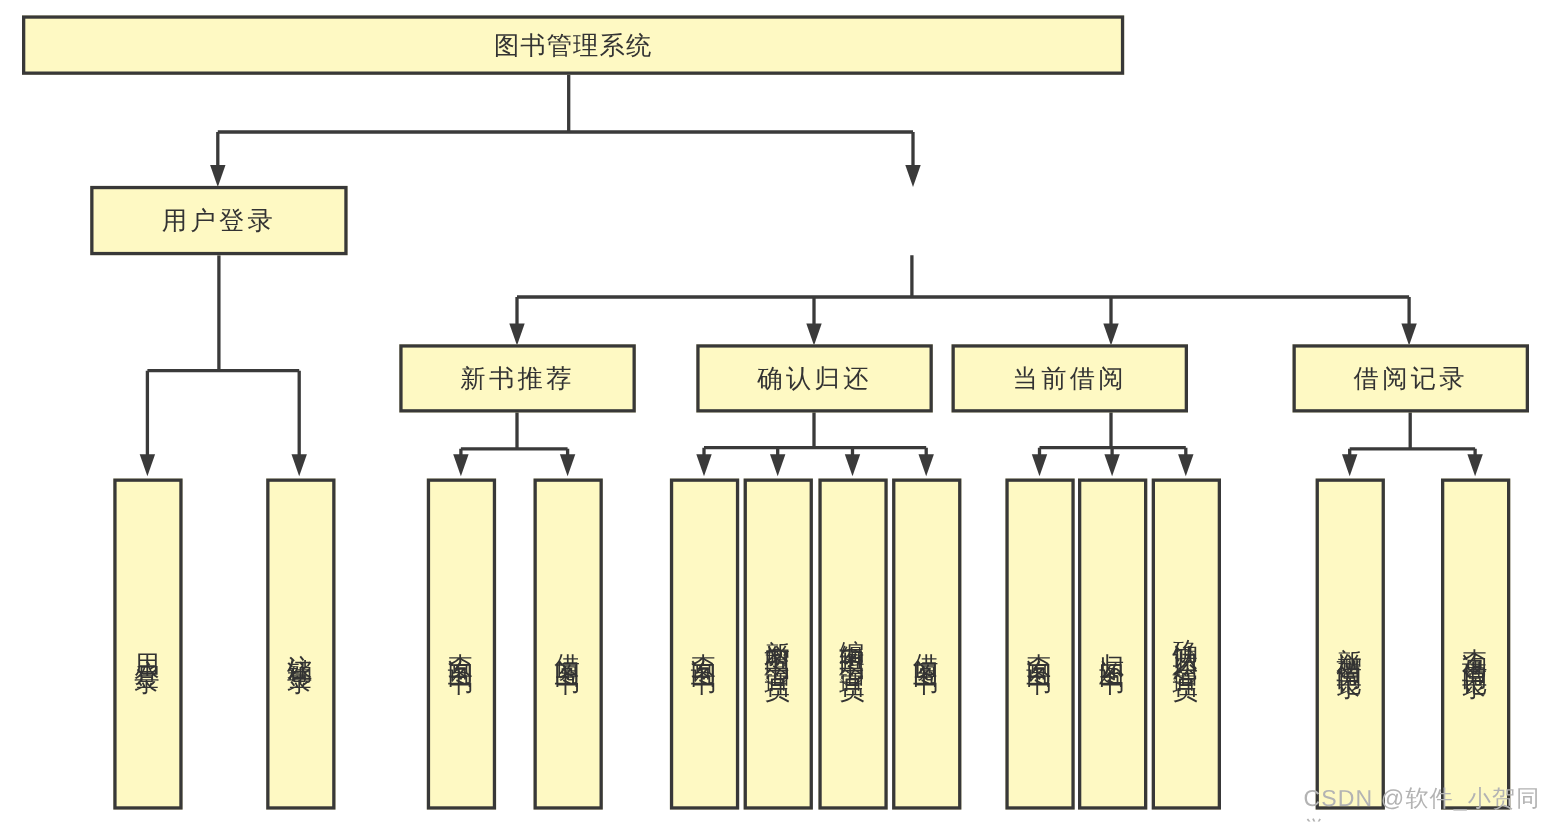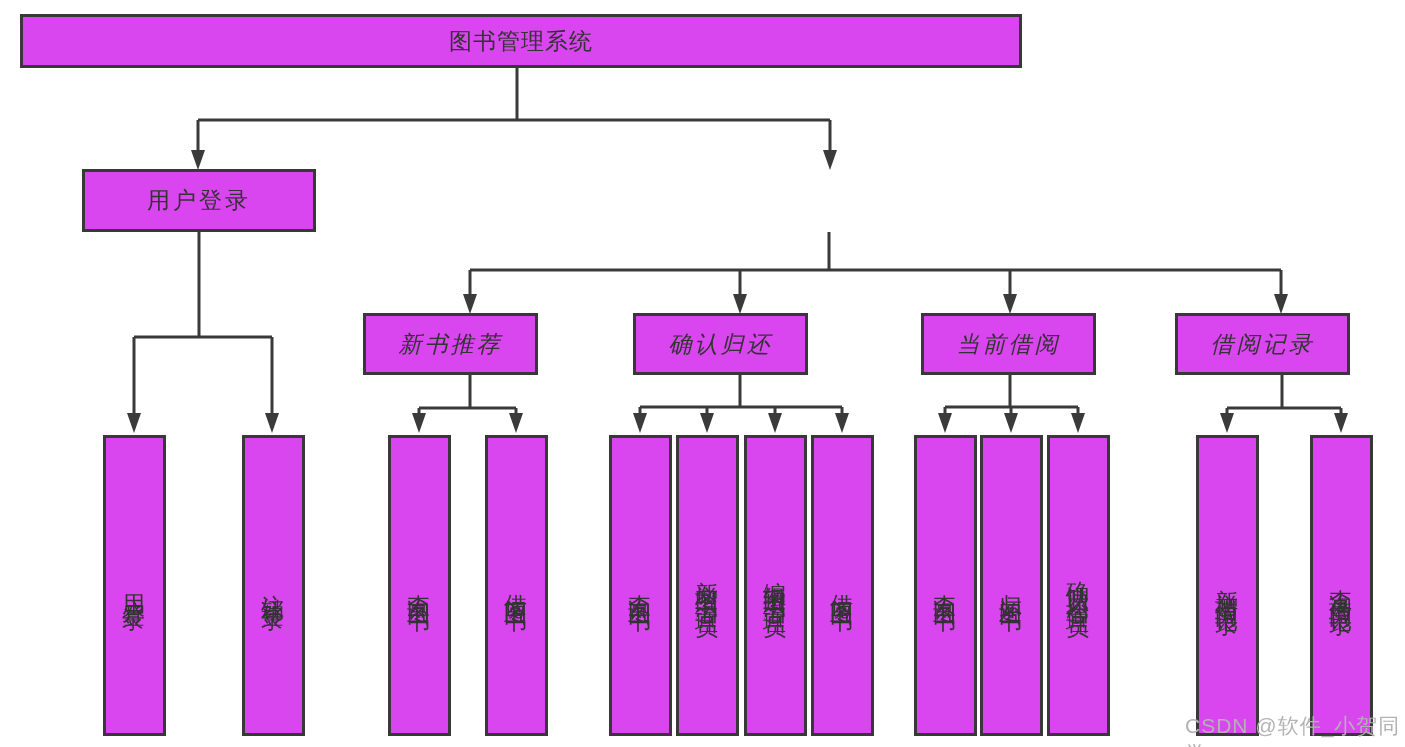--- a/index.html
+++ b/index.html
@@ -29,38 +29,38 @@
     stroke-width: 3;
   }
   #connectors polygon {
     fill: #3a3a3a;
     stroke: none;
   }
   .box {
     position: absolute;
     box-sizing: border-box;
     border: 3px solid #383838;
-    background: #d946ef;
+    background: #fef9c3;
     color: #333333;
     display: flex;
     align-items: center;
     justify-content: center;
     text-align: left;
     white-space: nowrap;
   }
   .hbox {
     font-size: 23px;
     letter-spacing: 3px;
   }
   .root-box {
     left: 20px; top: 14px; width: 1002px; height: 54px;
     letter-spacing: 1px;
   }
   .l2 { top: 169px; width: 234px; height: 63px; }
-  .l3 { top: 313px; width: 175px; height: 62px; font-style: italic; }
+  .l3 { top: 313px; width: 215px; height: 62px; }
   .vbox {
     top: 435px;
     width: 63px;
     height: 301px;
     writing-mode: vertical-lr;
     text-orientation: mixed;
     font-size: 23px;
     letter-spacing: 5px;
   }
   #watermark {
@@ -120,21 +120,21 @@
       <polygon points="1334,413 1348,413 1341,433"></polygon>
     </g>
   </svg>
 
   <div class="box hbox root-box">图书管理系统</div>
 
   <div class="box hbox l2" style="left:82px;">用户登录</div>
 
   <div class="box hbox l3" style="left:363px;">新书推荐</div>
   <div class="box hbox l3" style="left:633px;">确认归还</div>
-  <div class="box hbox l3" style="left:921px;">当前借阅</div>
+  <div class="box hbox l3" style="left:865px;">当前借阅</div>
   <div class="box hbox l3" style="left:1175px;">借阅记录</div>
 
   <div class="box vbox" style="left:103px;">用户登录</div>
   <div class="box vbox" style="left:242px;">注销登录</div>
 
   <div class="box vbox" style="left:388px;">查询图书</div>
   <div class="box vbox" style="left:485px;">借阅图书</div>
 
   <div class="box vbox" style="left:609px;">查询图书</div>
   <div class="box vbox" style="left:676px;">新增图书（管理员）</div>

